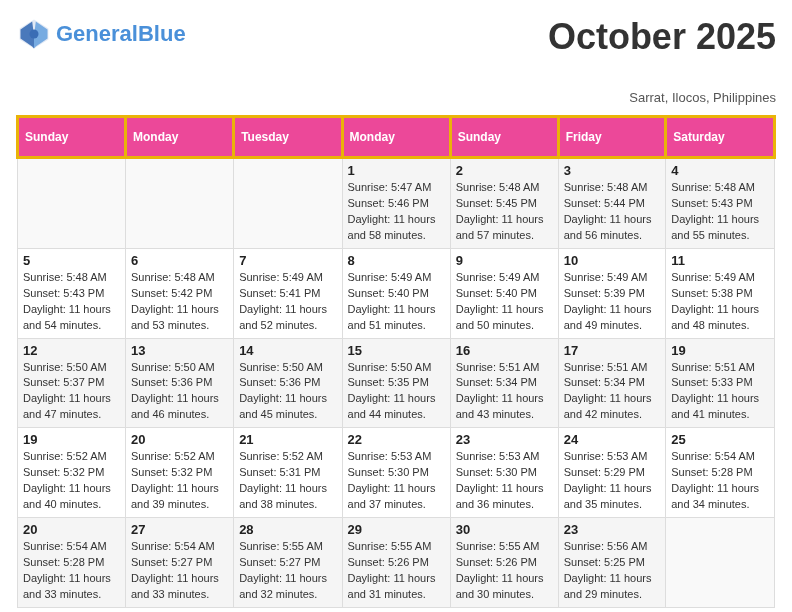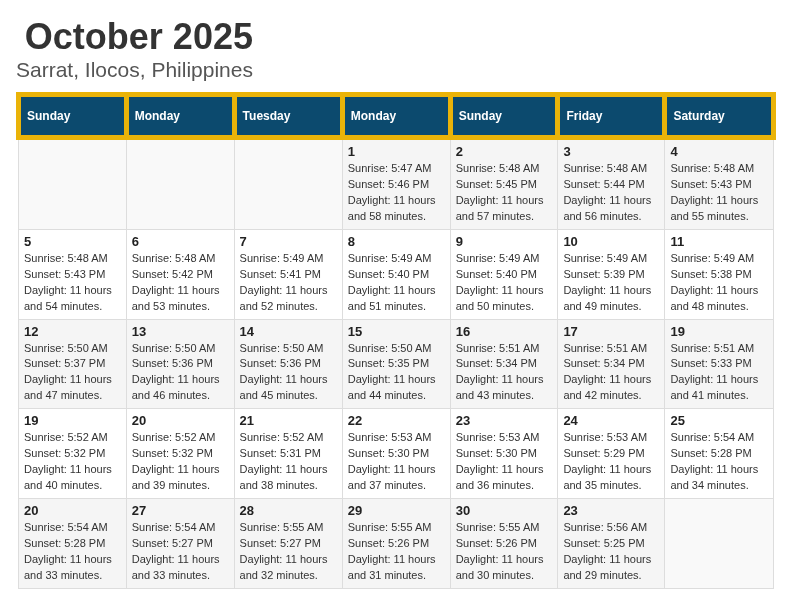--- a/index.html
+++ b/index.html
@@ -34,38 +34,40 @@
       height: 36px;
       margin-right: 4px;
     }
     .title-block {
       text-align: right;
     }
     .month-title {
       font-size: 36px;
       font-weight: bold;
       color: #333;
+      text-align: center;
     }
     .location {
-      font-size: 21px;
+      font-size: 13px;
       color: #555;
+      margin-top: 32px;
     }
     table {
       width: 100%;
       border-collapse: collapse;
       font-size: 11px;
     }
     thead tr th {
-      background: #0c4a6e;
+      background: #ec4899;
       color: #fff;
       text-align: left;
       padding: 12px 6px;
       font-size: 12px;
       font-weight: bold;
-      border: 5px solid #eab308;
+      border: 3px solid #eab308;
     }
     tbody tr {
       vertical-align: top;
     }
     tbody tr:nth-child(odd) {
       background: #f5f5f5;
     }
     tbody tr:nth-child(even) {
       background: #fff;
     }
@@ -88,20 +90,31 @@
       line-height: 1.45;
     }
     .empty-cell {
       background: #f9f9f9;
     }
   </style>
 </head>
 <body>
 
 <div class="header">
+  <div class="logo">
+    <svg class="logo-icon" viewBox="0 0 40 40">
+      <polygon points="20,4 36,14 36,26 20,36 4,26 4,14" fill="#3a6db5" opacity="0.15"></polygon>
+      <polygon points="22,6 35,15 35,25 22,34 20,36 20,22" fill="#4a90d9" opacity="0.7"></polygon>
+      <polygon points="18,6 5,15 5,25 18,34 20,36 20,22" fill="#3a6db5" opacity="0.9"></polygon>
+      <circle cx="20" cy="20" r="5" fill="#3a6db5"></circle>
+    </svg>
+    <div class="logo-text">
+      <div><span>General</span><span style="color:#4a90d9">Blue</span></div>
+    </div>
+  </div>
   <div class="title-block">
     <div class="month-title">October 2025</div>
     <div class="location">Sarrat, Ilocos, Philippines</div>
   </div>
 </div>
 
 <table>
   <thead>
     <tr>
     <th>Sunday</th>

